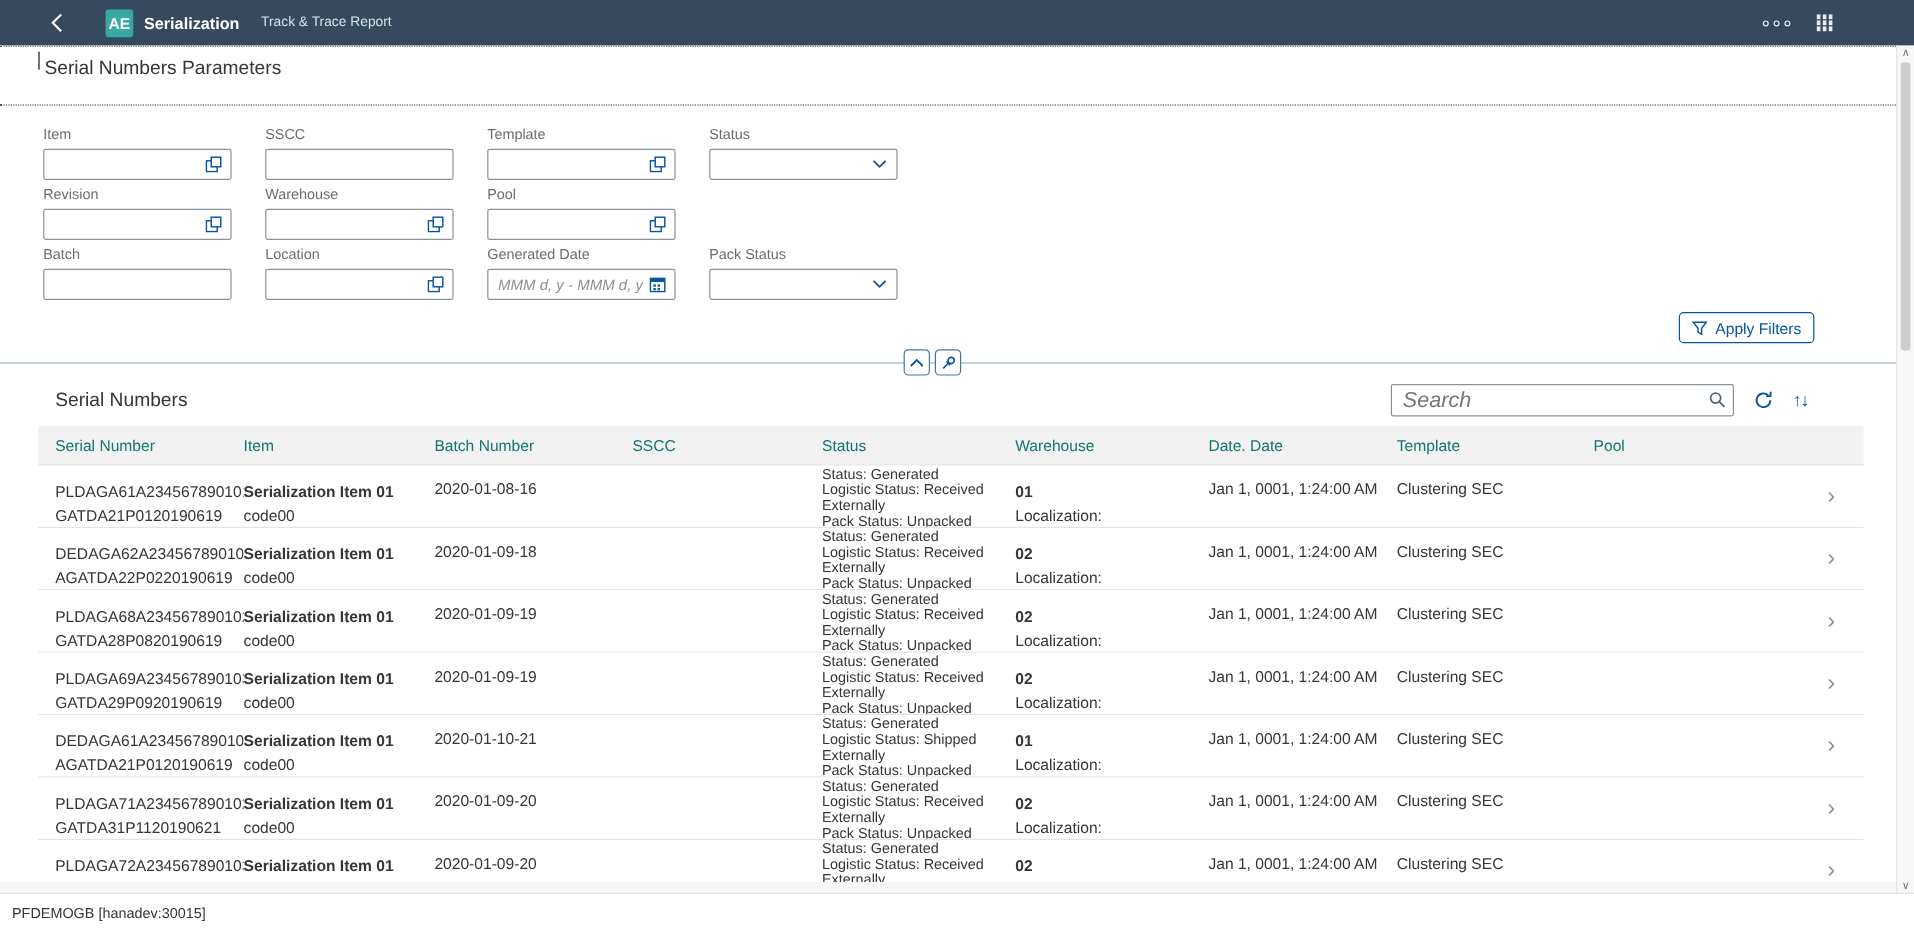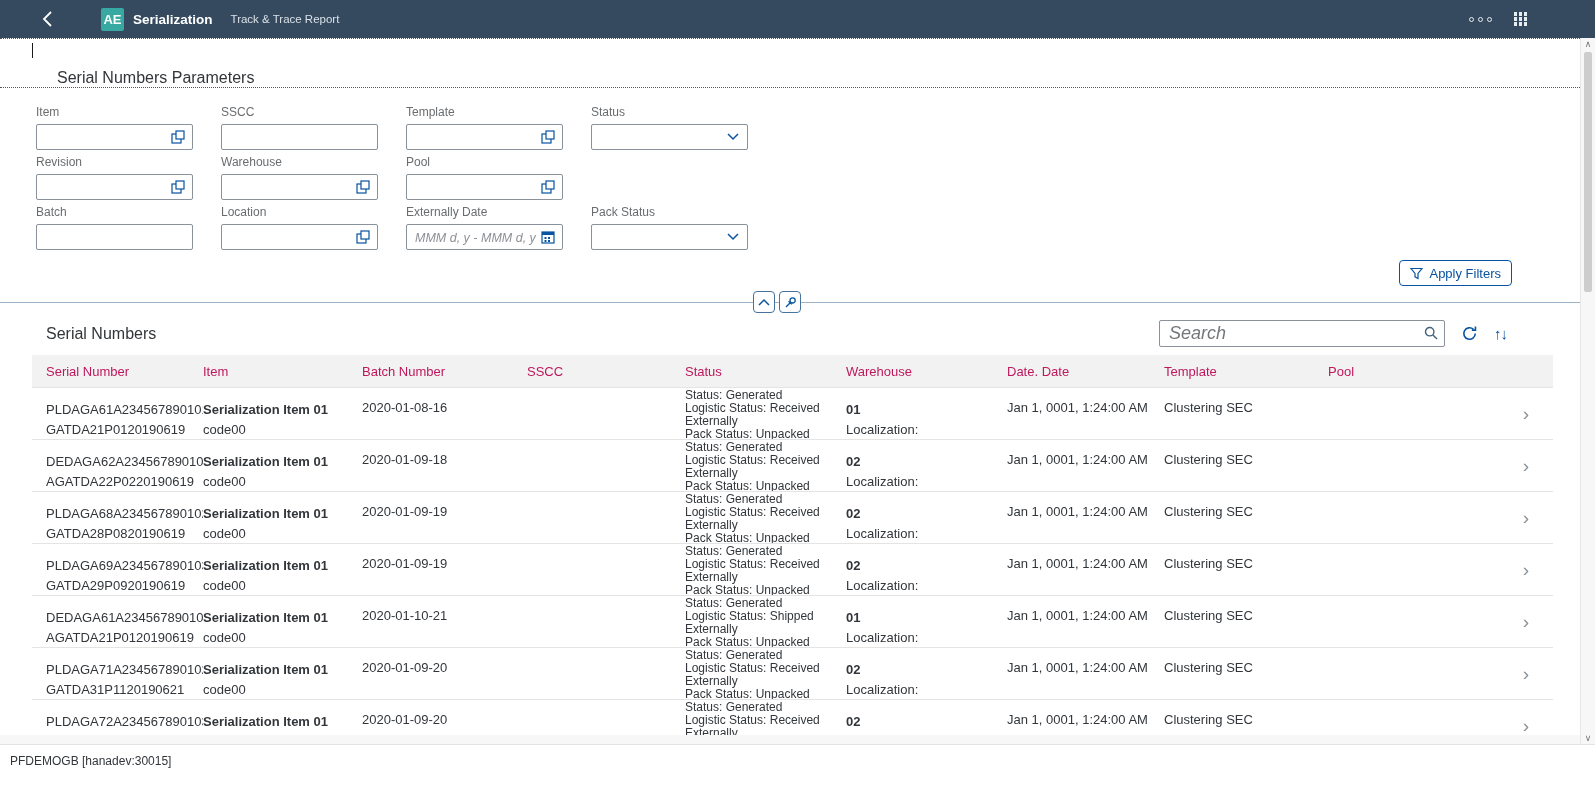--- a/index.html
+++ b/index.html
@@ -3,37 +3,37 @@
 <meta charset="utf-8">
 <style>
   * { margin:0; padding:0; box-sizing:border-box; }
   html,body { width:1595px; height:785px; overflow:hidden; background:#fff;
     font-family:"Liberation Sans", sans-serif; color:#32363a; }
 
   
   .shellbar { position:absolute; top:0; left:0; width:1595px; height:38px;
     background:#354a5f; display:flex; align-items:center; }
   .back-btn { width:40px; margin-left:28px; display:flex; justify-content:center; cursor:pointer; }
-  .logo { width:23px; height:23px; background:#38a8a2; border-radius:2px; margin-left:33px;
+  .logo { width:23px; height:23px; background:#38a8a2; border-radius:2px; margin-left:20px;
     color:#fff; font-weight:bold; font-size:13px; display:flex; align-items:center; justify-content:center; }
   .app-title { color:#fff; font-weight:bold; font-size:13.5px; margin-left:9px; }
   .page-title { color:#d9e0e7; font-size:11.5px; margin-left:18px; }
   .shell-right { margin-left:auto; display:flex; align-items:center; gap:22px; margin-right:68px; }
   .overflow-ic { display:flex; gap:4px; cursor:pointer; }
   .overflow-ic span { width:5px; height:5px; border:1.4px solid #e8edf2; border-radius:50%; display:block; }
   .grid-ic { display:grid; grid-template-columns:repeat(3,3.5px); grid-template-rows:repeat(3,3.5px);
     gap:1.5px; cursor:pointer; }
   .grid-ic span { background:#e8edf2; display:block; }
 
   
   .content { position:absolute; top:38px; left:0; width:1580px; height:697px;
     border-top:1px dotted #555; overflow:hidden; background:#fff; }
   .caret { position:absolute; left:32px; top:4px; width:1px; height:15px; background:#1a1a1a; }
 
-  .filter-head { height:49px; border-bottom:1px dotted #555; display:flex; align-items:flex-end;padding-left:20px; }
+  .filter-head { height:49px; border-bottom:1px dotted #555; display:flex; align-items:flex-start; }
   .filter-title { font-size:16px; margin-left:37px; margin-top:10px; }
 
   .filter-form { margin:17px 0 0 36px; }
   .f-row { display:flex; gap:28px; margin-bottom:5px; }
   .f-col { width:157px; }
   .f-label { display:block; font-size:12px; color:#6a6d70; margin-bottom:5px; }
   .f-box { position:relative; height:26px; }
   .f-input { width:157px; height:26px; border:1px solid #89919a; border-radius:2px;
     padding:0 26px 0 8px; font-size:13px; font-family:"Liberation Sans",sans-serif; color:#32363a; background:#fff; }
   .f-box.plain .f-input { padding-right:8px; }
@@ -60,21 +60,21 @@
   .search-input { width:286px; height:27px; border:1px solid #89919a; border-radius:2px;
     padding:0 30px 0 9px; font-size:18px; font-family:"Liberation Sans",sans-serif; }
   .search-input::placeholder { color:#74777a; font-style:italic; }
   .search-ic { position:absolute; right:7px; top:6px; cursor:pointer; }
   .tool-btn { margin-left:16px; cursor:pointer; display:flex; align-items:center; }
   .sort-txt { color:#0854a0; font-size:15px; letter-spacing:-1px; margin-right:46px; }
 
   .grid { display:grid; grid-template-columns:157px 159px 165px 158px 161px 161px 157px 164px 1fr 44px;
     padding-left:14px; }
   .thead { background:#f2f2f2; height:33px; border-bottom:1px solid #e4e4e4; }
-  .th { font-size:13px; color:#be185d; line-height:33px; padding-right:8px; overflow:hidden; white-space:nowrap; }
+  .th { font-size:13px; color:#0f766e; line-height:33px; padding-right:8px; overflow:hidden; white-space:nowrap; }
   .tr { height:52px; border-bottom:1px solid #e4e4e4; background:#fff; cursor:pointer; }
   .td { font-size:13px; padding-top:12px; padding-right:10px; overflow:hidden; }
   .td .ln { display:block; line-height:20px; }
   .td .ln2 { display:block; line-height:20px; }
   .b { font-weight:bold; }
   .td.status-cell { padding-top:1px; font-size:12px; line-height:13px; }
   .td.status-cell span { display:block; }
   .td.status-cell .wrapline { display:block; }
   .td.chev { padding-top:0; display:flex; align-items:center; justify-content:center;
     color:#89919a; font-size:19px; }
@@ -201,21 +201,21 @@
         <div class="f-col">
     <label class="f-label">Location</label>
     <div class="f-box value-help"><input class="f-input" type="text" style=""><span class="f-icon">
               <svg width="14" height="14" viewBox="0 0 14 14">
                 <rect x="1" y="4" width="9" height="9" fill="none" stroke="#0854a0" stroke-width="1.2"></rect>
                 <rect x="5" y="1" width="8" height="8" fill="#fff" stroke="#0854a0" stroke-width="1.2"></rect>
               </svg>
             </span></div>
   </div>
         <div class="f-col">
-    <label class="f-label">Externally Date</label>
+    <label class="f-label">Generated Date</label>
     <div class="f-box daterange"><input class="f-input date-range" type="text" placeholder="MMM d, y - MMM d, y" style=""><span class="f-icon">
               <svg width="14" height="14" viewBox="0 0 14 14">
                 <rect x="1" y="2" width="12" height="11" fill="none" stroke="#0854a0" stroke-width="1.2"></rect>
                 <rect x="1" y="2" width="12" height="3" fill="#0854a0"></rect>
                 <rect x="3.5" y="7" width="2" height="2" fill="#0854a0"></rect>
                 <rect x="7" y="7" width="2" height="2" fill="#0854a0"></rect>
                 <rect x="3.5" y="10" width="2" height="2" fill="#0854a0"></rect>
                 <rect x="7" y="10" width="2" height="2" fill="#0854a0"></rect>
               </svg>
             </span></div>

